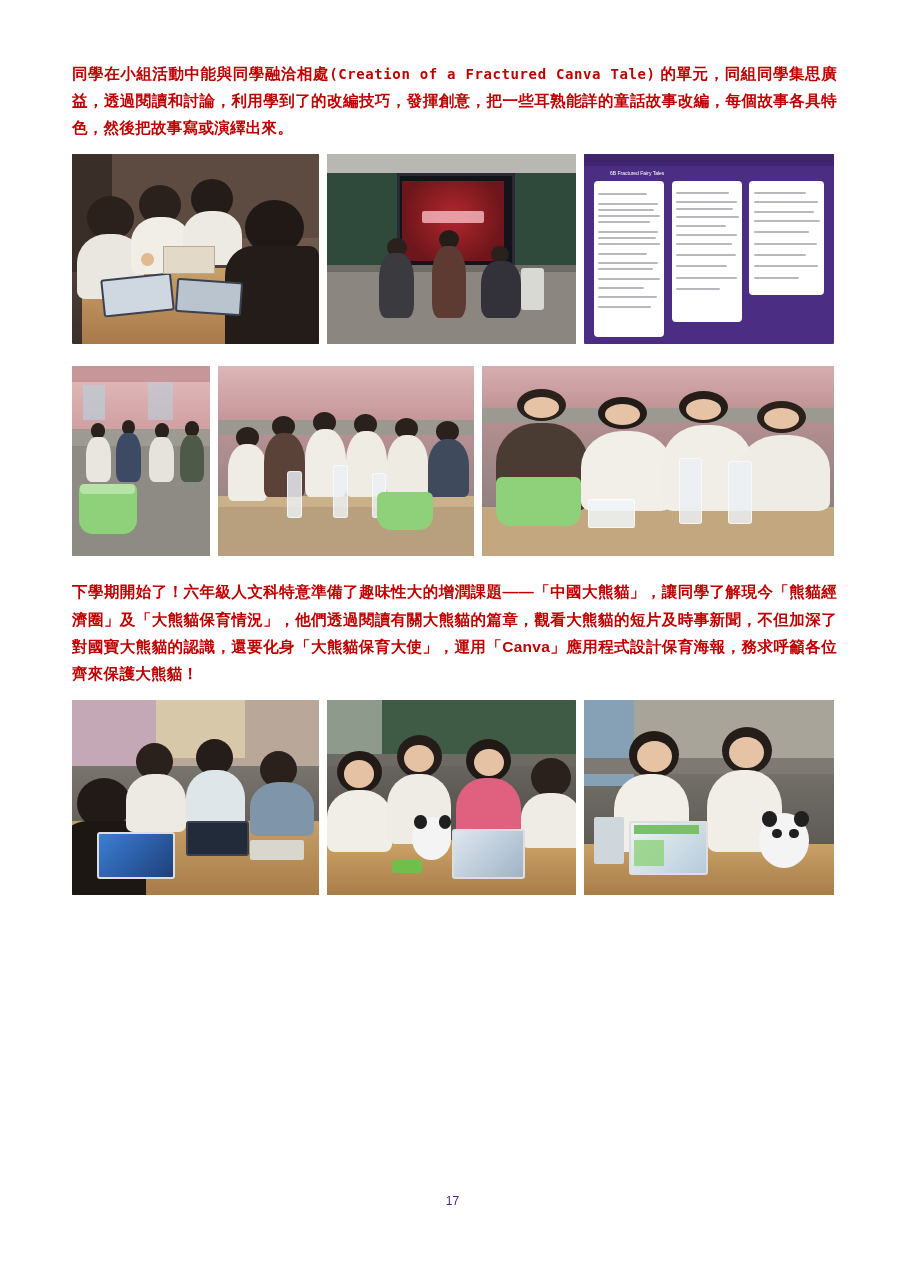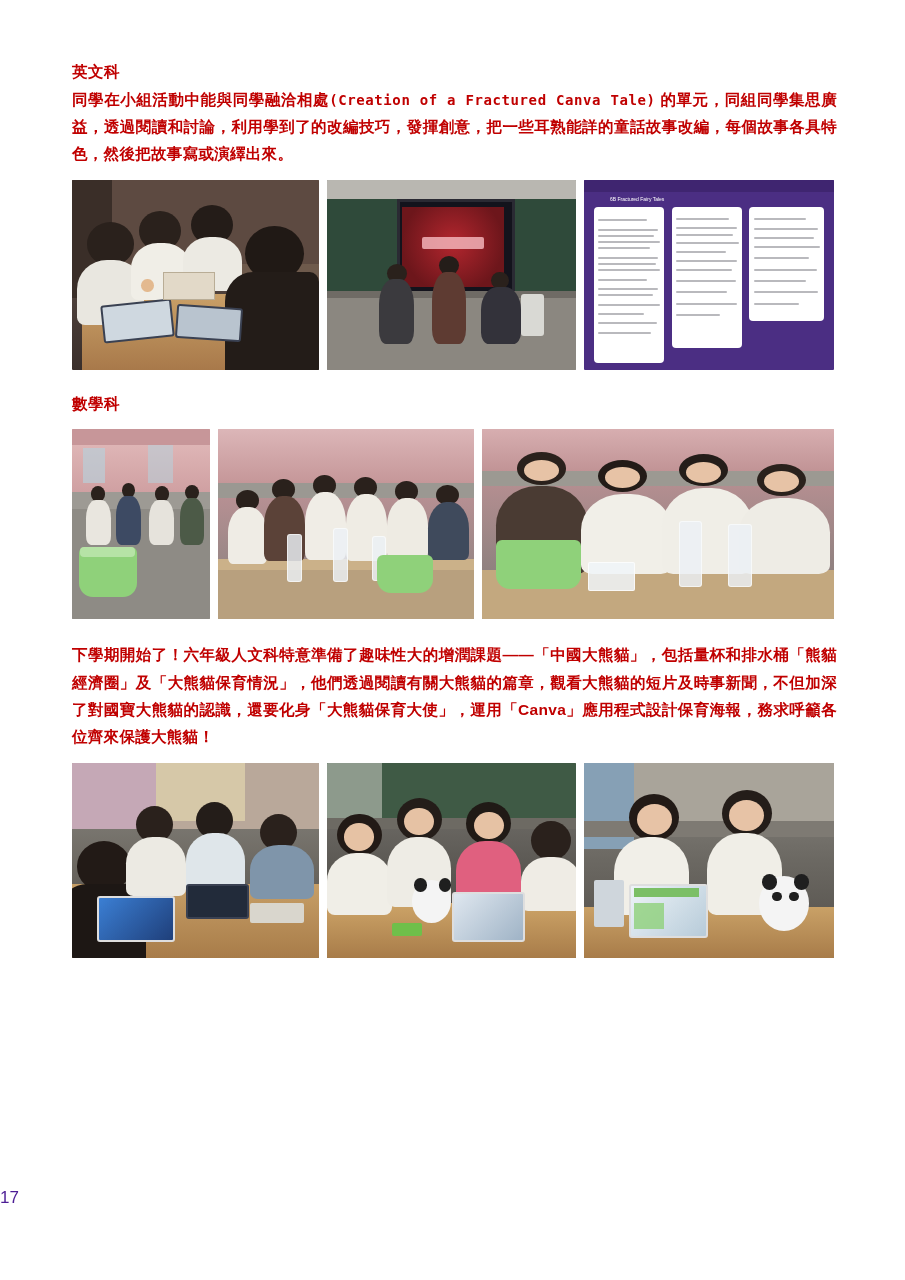--- a/index.html
+++ b/index.html
@@ -74,22 +74,22 @@
   
   .r3 .p1 { width: 247px; height: 195px; }
   .r3 .p2 { width: 249px; height: 195px; }
   .r3 .p3 { width: 250px; height: 195px; }
 
   .page-number {
     position: absolute;
     left: 0;
     right: 0;
     bottom: 72px;
-    text-align: left;
-    font-size: 17px;
+    text-align: center;
+    font-size: 12px;
     color: #4c1d95;
     font-family: "Liberation Sans", sans-serif;
   }
 
   
   .scene { position: absolute; inset: 0; }
   .blob { position: absolute; border-radius: 50%; }
   .rect { position: absolute; }
 
   
@@ -128,21 +128,20 @@
   .pl-line { position:absolute; background:#b9b9bd; height:2px; border-radius:1px; }
   .pl-top { position:absolute; left:0; right:0; top:0; height:12px; background:#3f2570; }
   .pl-title { position:absolute; color:#fff; font-size:5px; left:26px; top:16px; font-family:"Liberation Sans",sans-serif; }
 </style>
 </head>
 <body>
 
 <div class="page">
 
   <div class="section">
-    <div class="sec-title">英文科</div>
     <p class="sec-body"><span>同學在小組活動中能與同學融洽相處</span><span class="mono">(Creation of a Fractured Canva Tale)</span><span> 的單元，同組同學集思廣益，透過閱讀和討論，利用學到了的改編技巧，發揮創意，把一些耳熟能詳的童話故事改編，每個故事各具特色，然後把故事寫或演繹出來。</span></p>
 
     <div class="photo-row r1">
 
       <div class="photo p1 ph11">
         <div class="scene">
           <div class="rect" style="left:0;top:0;width:100%;height:46%;background:#5d4a41;"></div>
           <div class="rect" style="left:0;top:44%;width:100%;height:10%;background:#6e5a4c;"></div>
           <div class="desk" style="left:4%;top:60%;width:92%;height:40%;background:linear-gradient(180deg,#c9a068,#a8794a);"></div>
           <div class="rect" style="left:0;top:0;width:16%;height:62%;background:#3a2e28;"></div>
@@ -228,21 +227,20 @@
             <div class="pl-line" style="left:6%;top:64%;width:70%;"></div>
             <div class="pl-line" style="left:6%;top:74%;width:86%;"></div>
             <div class="pl-line" style="left:6%;top:84%;width:60%;"></div>
           </div>
         </div>
       </div>
     </div>
   </div>
 
   <div class="section">
-    <div class="sec-title">數學科</div>
 
     <div class="photo-row r2">
 
       <div class="photo p1 ph21">
         <div class="scene">
           <div class="rect" style="left:0;top:0;width:100%;height:34%;background:linear-gradient(180deg,#e3bcbc,#cf9fa1);"></div>
           <div class="rect" style="left:0;top:0;width:100%;height:8%;background:#c79699;"></div>
           <div class="rect" style="left:0;top:33%;width:100%;height:10%;background:#9d9a94;"></div>
           <div class="rect" style="left:0;top:42%;width:100%;height:58%;background:#8e8b85;"></div>
           <div class="rect" style="left:8%;top:10%;width:16%;height:18%;background:#b9cfd8;opacity:.7;"></div>
@@ -310,21 +308,21 @@
           <div class="bucket-green" style="left:4%;top:58%;width:24%;height:26%;"></div>
           <div class="cylinder" style="left:56%;top:48%;width:6%;height:34%;"></div>
           <div class="cylinder" style="left:70%;top:50%;width:6%;height:32%;"></div>
           <div class="rect" style="left:30%;top:70%;width:13%;height:14%;background:rgba(240,245,248,.85);border:1px solid rgba(255,255,255,.7);border-radius:2px;"></div>
         </div>
       </div>
     </div>
   </div>
 
   <div class="section">
-    <p class="sec-body">下學期開始了！六年級人文科特意準備了趣味性大的增潤課題——「中國大熊貓」，包括量杯和排水桶「熊貓經濟圈」及「大熊貓保育情況」，他們透過閱讀有關大熊貓的篇章，觀看大熊貓的短片及時事新聞，不但加深了對國寶大熊貓的認識，還要化身「大熊貓保育大使」，運用「Canva」應用程式設計保育海報，務求呼籲各位齊來保護大熊貓！</p>
+    <p class="sec-body">下學期開始了！六年級人文科特意準備了趣味性大的增潤課題——「中國大熊貓」，讓同學了解現今「熊貓經濟圈」及「大熊貓保育情況」，他們透過閱讀有關大熊貓的篇章，觀看大熊貓的短片及時事新聞，不但加深了對國寶大熊貓的認識，還要化身「大熊貓保育大使」，運用「Canva」應用程式設計保育海報，務求呼籲各位齊來保護大熊貓！</p>
 
     <div class="photo-row r3">
 
       <div class="photo p1 ph31">
         <div class="scene">
           <div class="rect" style="left:0;top:0;width:100%;height:34%;background:#b9a89a;"></div>
           <div class="rect" style="left:0;top:0;width:34%;height:34%;background:#c5a8b6;"></div>
           <div class="rect" style="left:34%;top:0;width:36%;height:30%;background:#d6c8a8;"></div>
           <div class="desk" style="left:0;top:62%;width:100%;height:38%;background:linear-gradient(180deg,#c79f67,#a87c49);"></div>
           <div class="head" style="left:2%;top:40%;width:22%;height:26%;background:#221a16;"></div>

